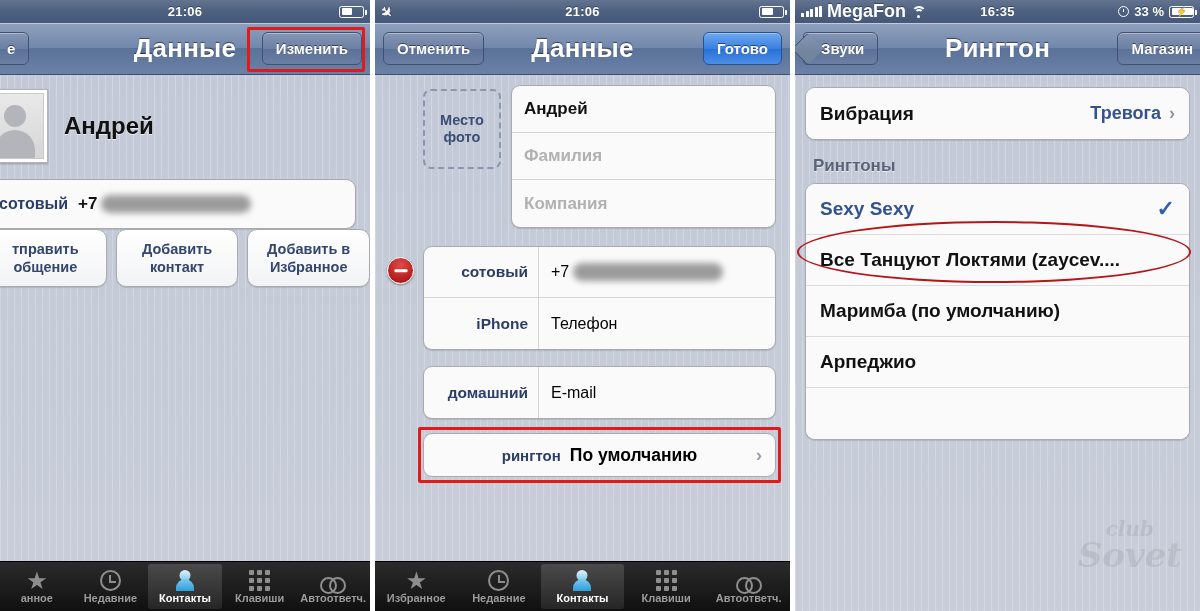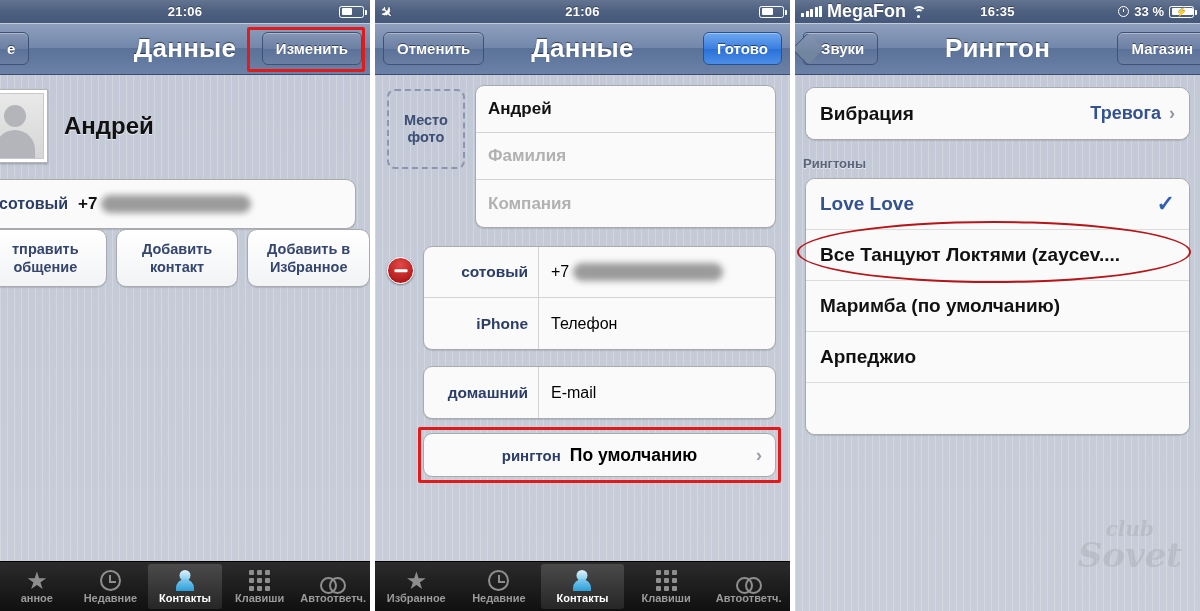--- a/index.html
+++ b/index.html
@@ -178,21 +178,21 @@
     width:18px;height:12px;border-radius:9px 9px 0 0;background: linear-gradient(to bottom,#7fc9ee,#2b9fdc);}
   .grid9 { display:grid; grid-template-columns:repeat(3,5px); grid-template-rows:repeat(3,5px); gap:3px;}
   .grid9 i{background:#8e8e8e;border-radius:1px;display:block;}
   .vmail { width:26px;height:14px;position:relative;}
   .vmail::before,.vmail::after{content:'';position:absolute;top:0;width:13px;height:13px;
     border:2px solid #8e8e8e;border-radius:50%;}
   .vmail::before{left:0;} .vmail::after{right:0;}
   .tab.active .person::before{background: linear-gradient(to bottom,#e3f2fb,#78c8ee);}
 
   
-  .p2 .row-flex { display:flex; align-items:flex-start; padding: 10px 14px 0 12px; gap:10px; }
+  .p2 .row-flex { display:flex; align-items:flex-start; padding: 10px 14px 0 12px; gap:10px;margin-left:36px; }
   .photo-box {
     width: 78px; height: 80px; border:2px dashed #8c96ae; border-radius:8px;
     display:flex; flex-direction:column; align-items:center; justify-content:center;
     color:#3d4f75; font-size:14.5px; font-weight:bold; line-height:1.2; text-align:center;
     margin-top:4px;
   }
   .fieldgroup { background:#fafafa; border:1px solid #a9aaad; border-radius:9px; overflow:hidden;
     box-shadow:0 1px 1px rgba(0,0,0,.12); flex:1;}
   .fld { height:47px; display:flex; align-items:center; padding:0 12px; border-bottom:1px solid #d3d3d3;}
   .fld:last-child{ border-bottom:none; }
@@ -224,21 +224,21 @@
   .p3 .grp { margin: 0 10px; background:#fafafa; border:1px solid #a9aaad; border-radius:10px;
     overflow:hidden; box-shadow:0 1px 1px rgba(0,0,0,.12);}
   .lrow { height:51px; display:flex; align-items:center; justify-content:space-between;
     padding:0 14px; border-bottom:1px solid #dcdcdc; background:#fafafa;}
   .lrow:last-child{border-bottom:none;}
   .lrow .t { font-size:19px; font-weight:bold; color:#111; }
   .lrow .t.blue { color:#33528f; }
   .lrow .r { display:flex; align-items:center; gap:8px; color:#33528f; font-size:18px; font-weight:bold;margin-left:32px;}
   .lrow .chv { color:#8e96a3; font-size:18px; font-weight:bold;}
   .check { color:#2f5fb0; font-size:22px; font-weight:bold; }
-  .grphdr { color:#5a6478; font-size:13px; font-weight:bold; padding:16px 14px 7px 8px;
+  .grphdr { color:#5a6478; font-size:17px; font-weight:bold; padding:16px 14px 7px 18px;
     text-shadow:0 1px 0 rgba(255,255,255,.6);}
   .ellipse { position:absolute; border:2px solid #b5161a; border-radius:50%;
     pointer-events:none; z-index:25; }
   .watermark { position:absolute; right:18px; bottom:40px; opacity:.16; pointer-events:none;
     color:#6c6c6c; font-family:"DejaVu Serif", serif; font-style:italic; font-weight:bold;
     text-align:center; line-height:.95; }
   .watermark .w1{ font-size:20px; display:block; }
   .watermark .w2{ font-size:34px; display:block; }
 </style>
 </head>
@@ -511,21 +511,21 @@
             <span>Тревога</span>
             <span class="chv">›</span>
           </span>
         </div>
       </div>
 
       <div class="grphdr">Рингтоны</div>
 
       <div class="grp" style="position:relative;">
         <div class="lrow">
-          <span class="t blue">Love Love</span>
+          <span class="t blue">Sexy Sexy</span>
           <span class="check">✓</span>
         </div>
         <div class="lrow">
           <span class="t">Все Танцуют Локтями (zaycev....</span>
         </div>
         <div class="lrow">
           <span class="t">Маримба (по умолчанию)</span>
         </div>
         <div class="lrow">
           <span class="t">Арпеджио</span>

